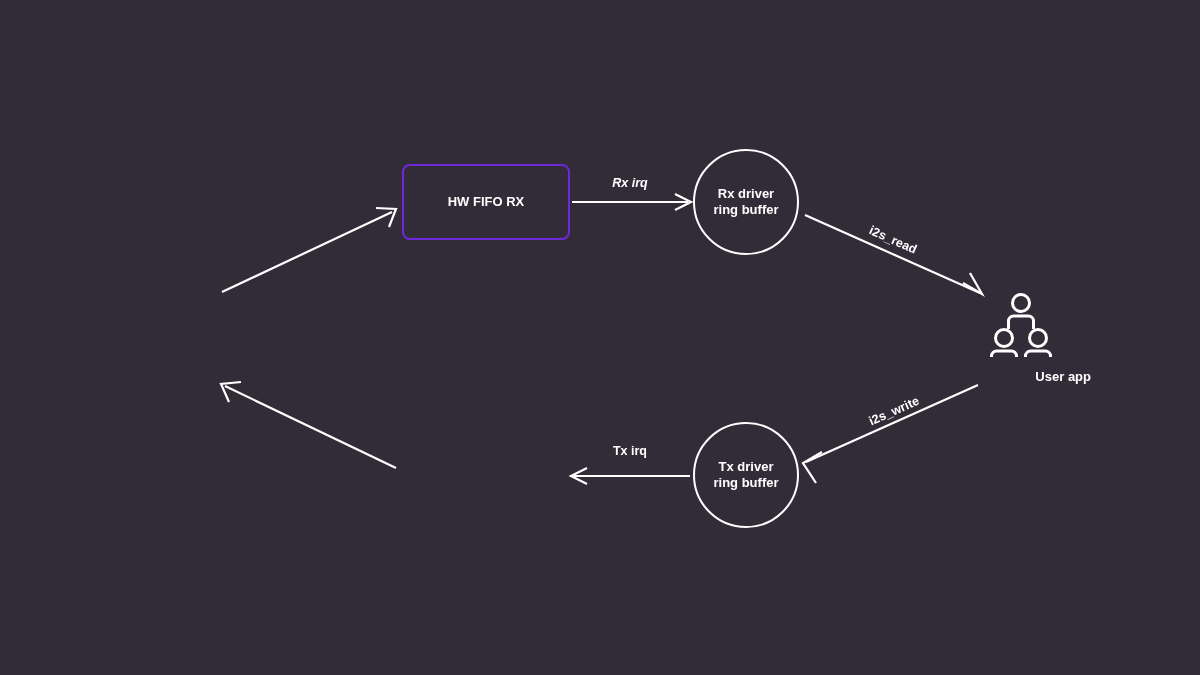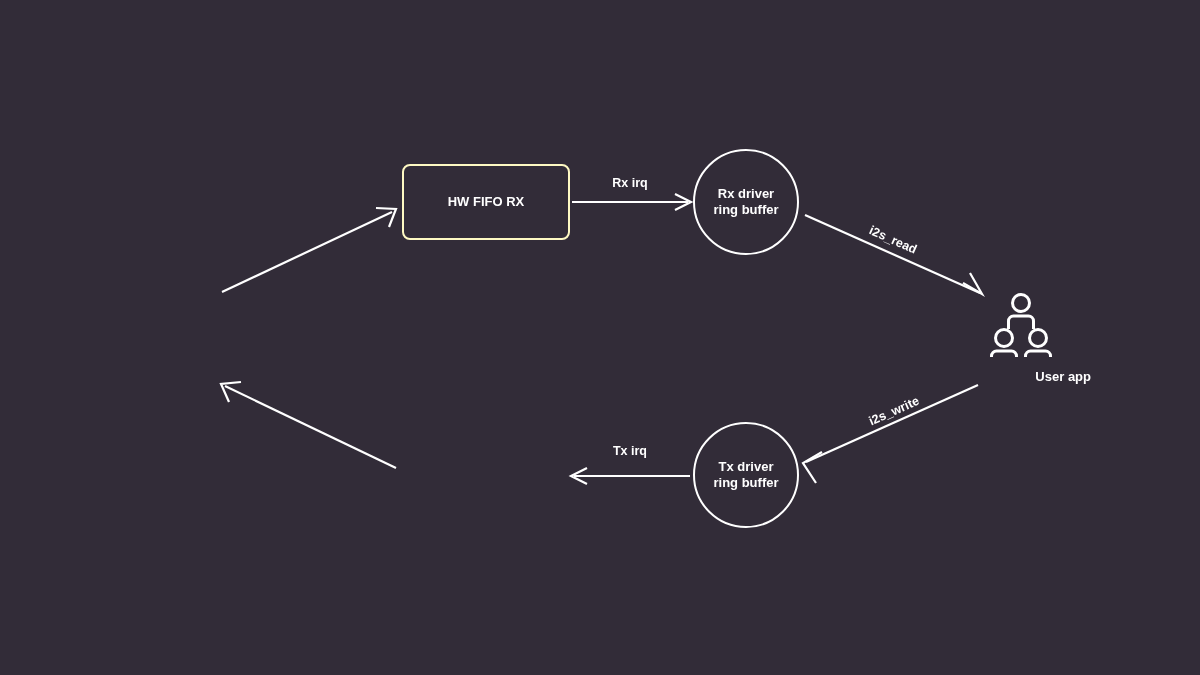--- a/index.html
+++ b/index.html
@@ -40,21 +40,21 @@
   .edge-label {
     position: absolute;
     color: #ffffff;
     font-weight: bold;
     font-size: 12.5px;
     white-space: nowrap;
     text-align: center;
   }
   .node-box {
     position: absolute;
-    border: 2px solid #fef9c3;
+    border: 2px solid #6d28d9;
     border-radius: 8px;
     box-sizing: border-box;
     background: transparent;
   }
   .node-circle {
     position: absolute;
     border: 2px solid #ffffff;
     border-radius: 50%;
     box-sizing: border-box;
     background: transparent;
@@ -130,21 +130,21 @@
     </svg>
   </div>
   <div class="node-label" style="left:951px; top:369px; width:140px; text-align:right;">User app</div>
 
   <div class="node-circle box-text-center" style="left:693px; top:422px; width:106px; height:106px;">
     <span class="node-label" style="position:static;">Tx driver
 ring buffer</span>
   </div>
 
 
-  <div class="edge-label" style="left:580px; top:176px; width:100px;">Rx irq</div>
+  <div class="edge-label" style="left:580px; top:176px; width:100px;font-style:italic;">Rx irq</div>
 
   <div class="edge-label" style="left:843px; top:233px; width:100px; transform: rotate(24deg); transform-origin: center center;">i2s_read</div>
 
   <div class="edge-label" style="left:844px; top:404px; width:100px; transform: rotate(-24deg); transform-origin: center center;">i2s_write</div>
 
   <div class="edge-label" style="left:580px; top:444px; width:100px;">Tx irq</div>
 
 </div>
 
 </body></html>

